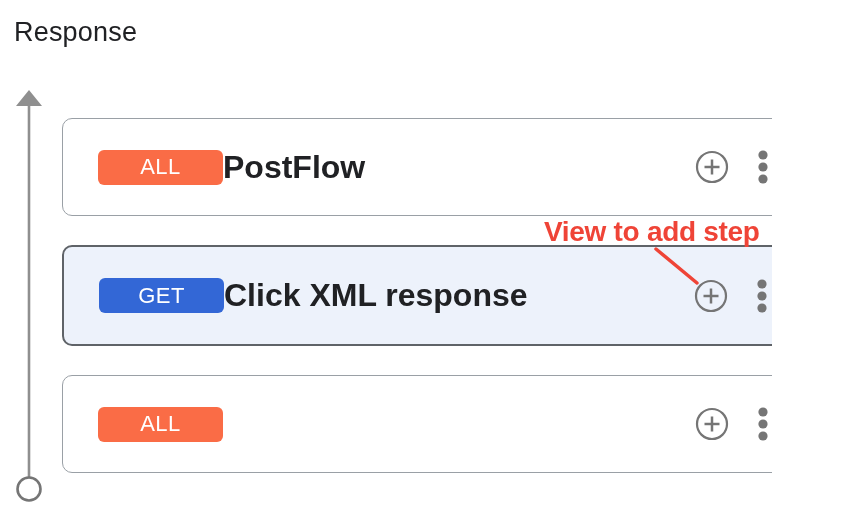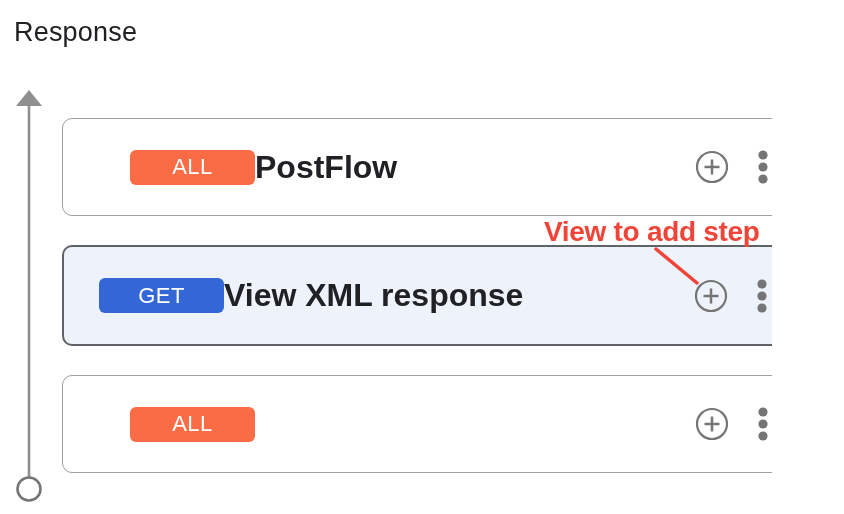--- a/index.html
+++ b/index.html
@@ -63,21 +63,21 @@
     border-radius: 6px;
     color: #ffffff;
     font-size: 22px;
     font-weight: 400;
     letter-spacing: 0.5px;
     display: flex;
     align-items: center;
     justify-content: center;
     flex: 0 0 auto;
   }
-  .badge.all { background: var(--badge-all, #fa6c46); margin-left: 32px; }
+  .badge.all { background: var(--badge-all, #fa6c46); }
   .badge.get { background: var(--badge-get, #3367d6); }
 
   .card-label {
     font-size: 32px;
     font-weight: 700;
     color: var(--text-dark, #202124);
     white-space: nowrap;
   }
 
   .card-icons {
@@ -154,21 +154,21 @@
           <circle class="kebab-dot" cx="6" cy="7" r="4.6"></circle>
           <circle class="kebab-dot" cx="6" cy="19" r="4.6"></circle>
           <circle class="kebab-dot" cx="6" cy="31" r="4.6"></circle>
         </svg>
       </button>
     </span>
   </div>
 
   <div class="card card-2">
     <span class="badge get">GET</span>
-    <span class="card-label">View XML response</span>
+    <span class="card-label">Click XML response</span>
     <span class="card-icons">
       <button class="icon-btn" aria-label="Add step">
         <svg width="34" height="34" viewBox="0 0 34 34">
           <circle class="plus-circle" cx="17" cy="17" r="15"></circle>
           <line class="plus-bar" x1="9.5" y1="17" x2="24.5" y2="17"></line>
           <line class="plus-bar" x1="17" y1="9.5" x2="17" y2="24.5"></line>
         </svg>
       </button>
       <button class="icon-btn" aria-label="More options">
         <svg width="12" height="38" viewBox="0 0 12 38">

